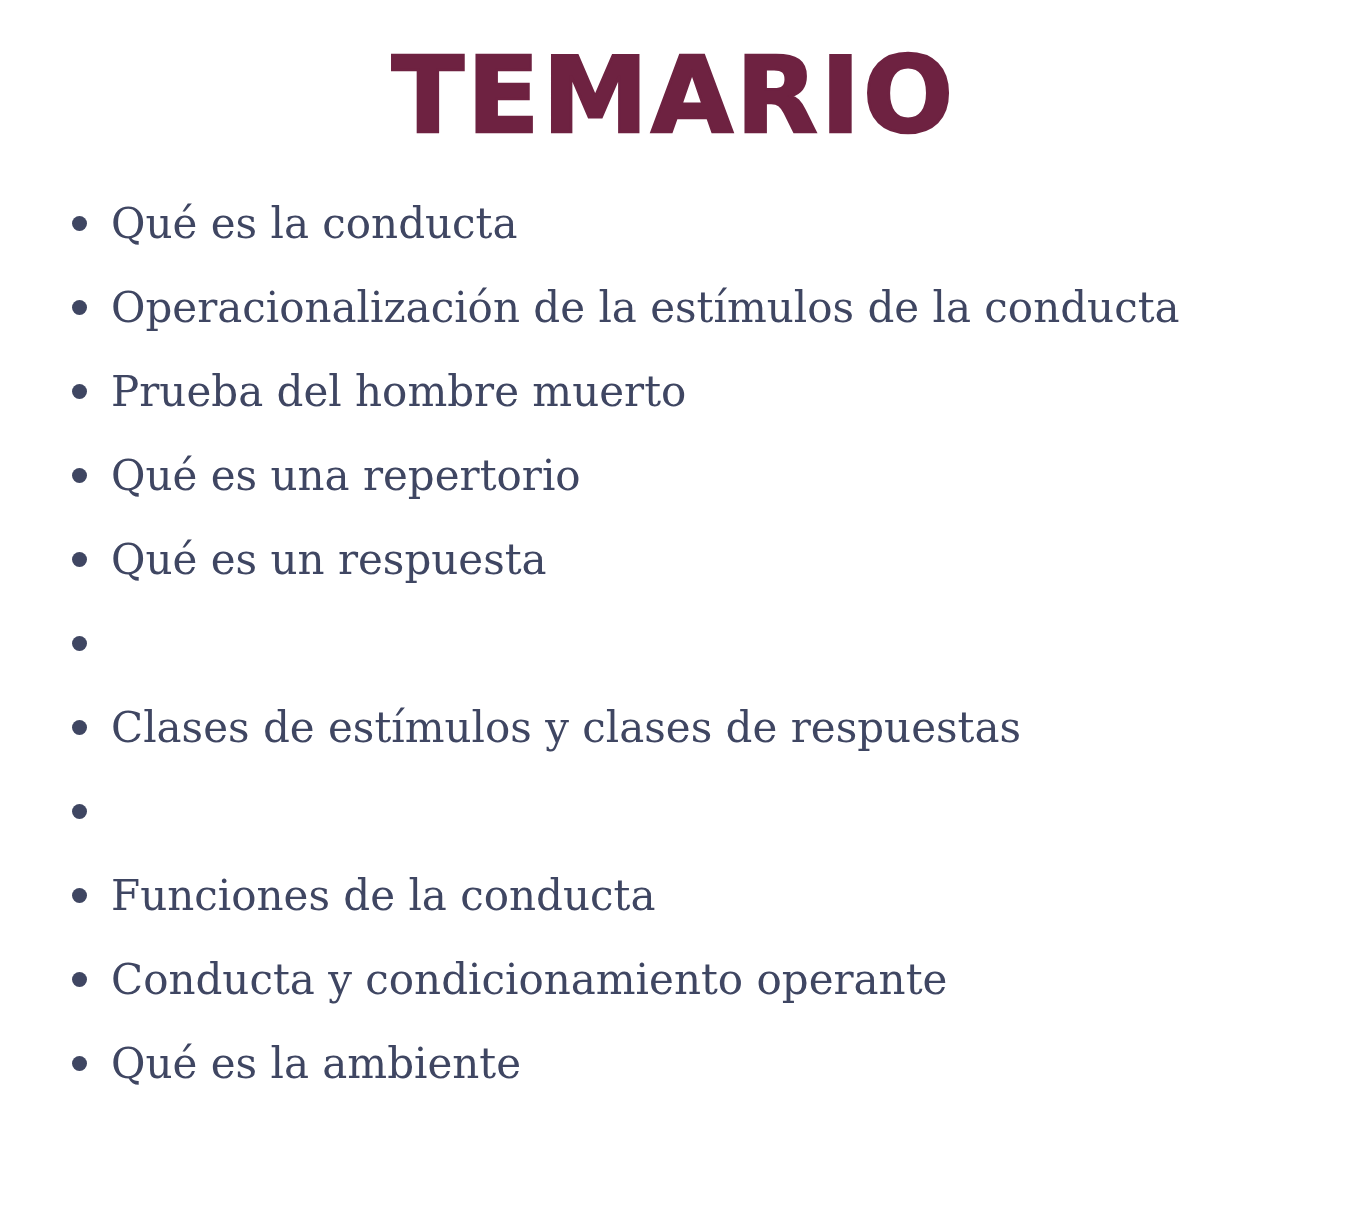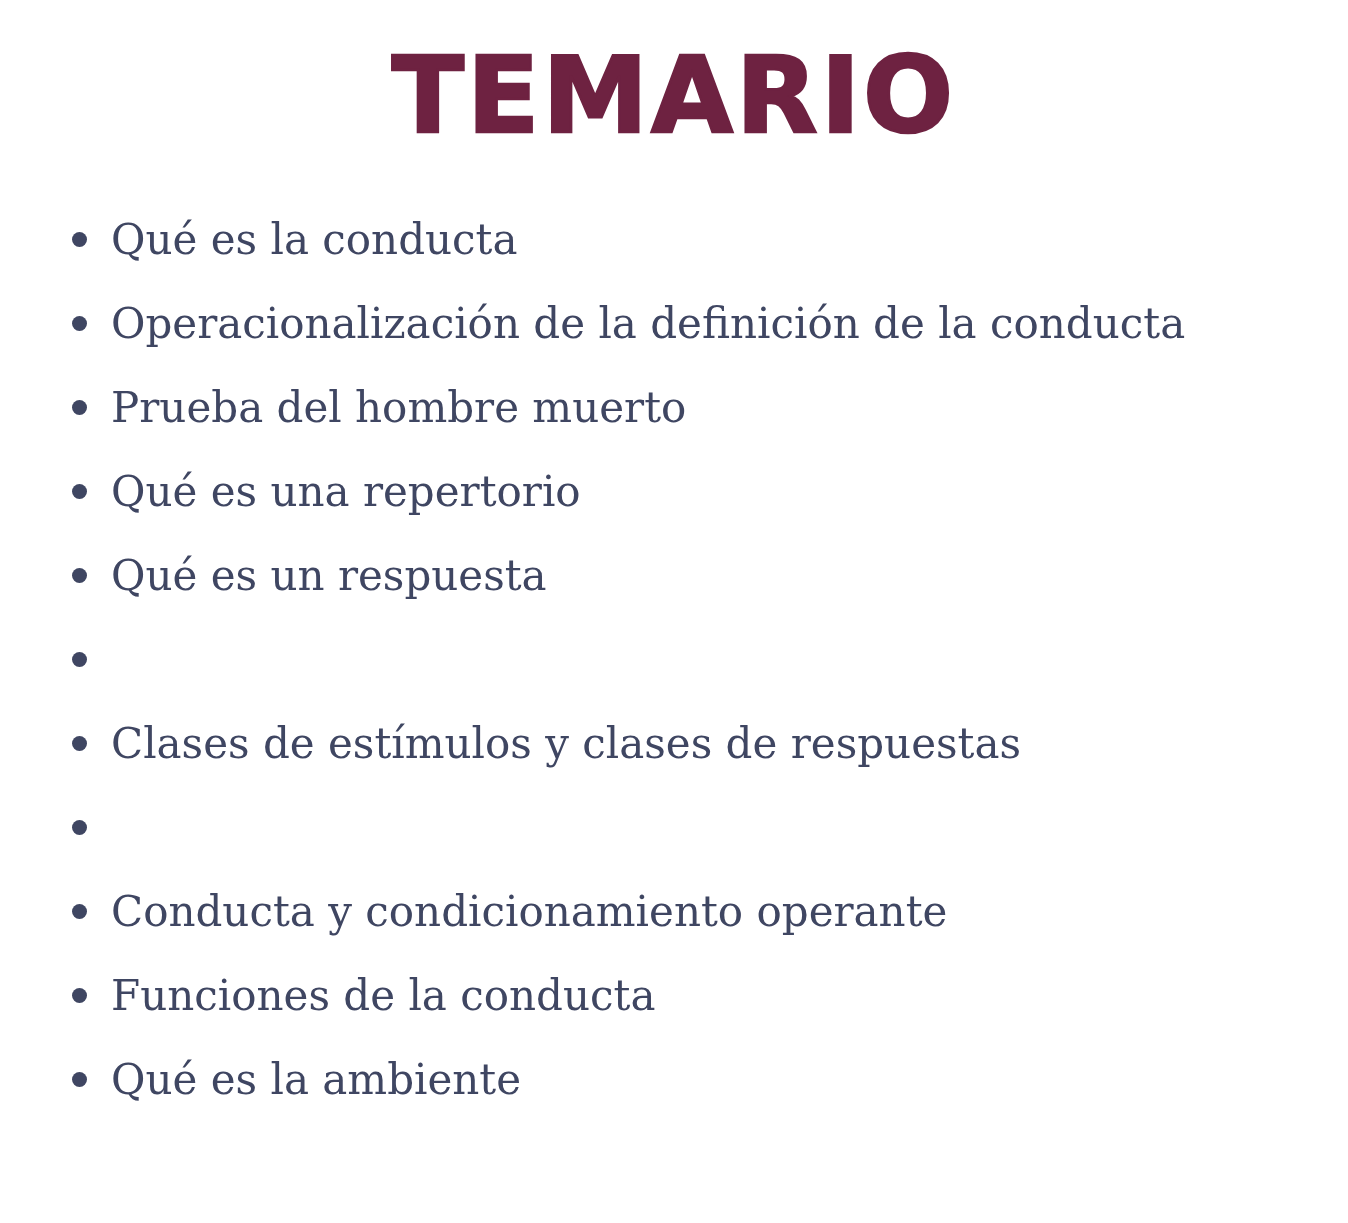--- a/index.html
+++ b/index.html
@@ -43,21 +43,20 @@
   }
   .topic-list li {
     display: flex;
     align-items: center;
     height: 50px;
     margin-bottom: 34px;
     font-family: "DejaVu Serif", "Liberation Serif", serif;
     font-size: 42px;
     color: #3f4662;
     white-space: nowrap;
-    margin-top: 16px;
   }
   .bullet-dot {
     flex: none;
     width: 15px;
     height: 15px;
     border-radius: 50%;
     background: #3f4662;
     margin-right: 24px;
   }
 </style>
@@ -67,21 +66,21 @@
 <div class="slide">
   <h1 class="slide-title">TEMARIO</h1>
 
   <ul class="topic-list">
     <li>
       <span class="bullet-dot"></span>
       <span>Qué es la conducta</span>
     </li>
     <li>
       <span class="bullet-dot"></span>
-      <span>Operacionalización de la definición de la conducta</span>
+      <span>Operacionalización de la estímulos de la conducta</span>
     </li>
     <li>
       <span class="bullet-dot"></span>
       <span>Prueba del hombre muerto</span>
     </li>
     <li>
       <span class="bullet-dot"></span>
       <span>Qué es una repertorio</span>
     </li>
     <li>
@@ -93,24 +92,24 @@
     </li>
     <li>
       <span class="bullet-dot"></span>
       <span>Clases de estímulos y clases de respuestas</span>
     </li>
     <li>
       <span class="bullet-dot"></span>
     </li>
     <li>
       <span class="bullet-dot"></span>
-      <span>Conducta y condicionamiento operante</span>
+      <span>Funciones de la conducta</span>
     </li>
     <li>
       <span class="bullet-dot"></span>
-      <span>Funciones de la conducta</span>
+      <span>Conducta y condicionamiento operante</span>
     </li>
     <li>
       <span class="bullet-dot"></span>
       <span>Qué es la ambiente</span>
     </li>
   </ul>
 </div>
 
 </body></html>

